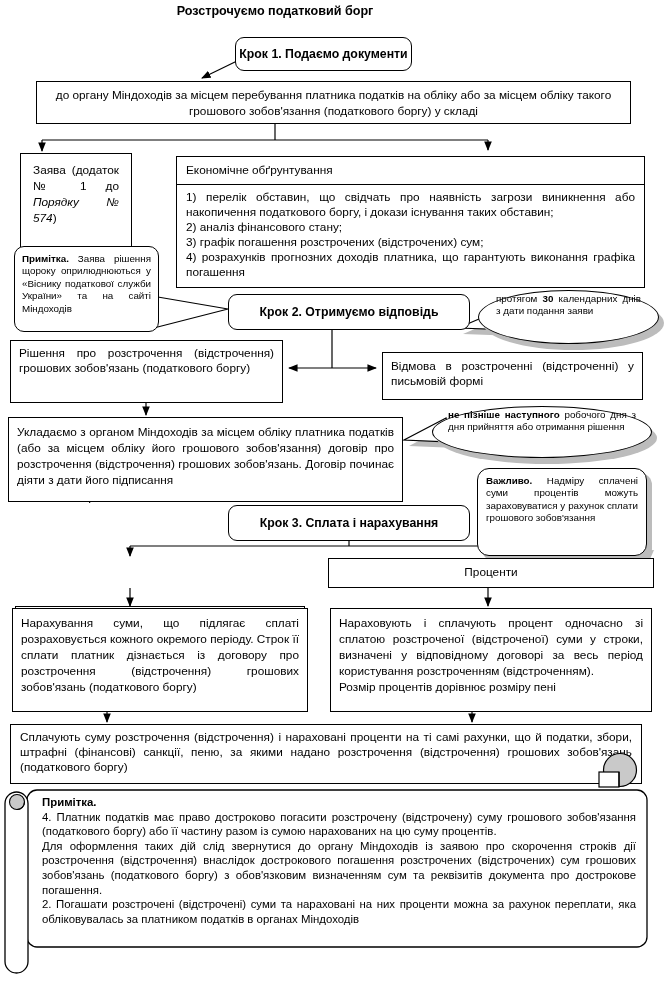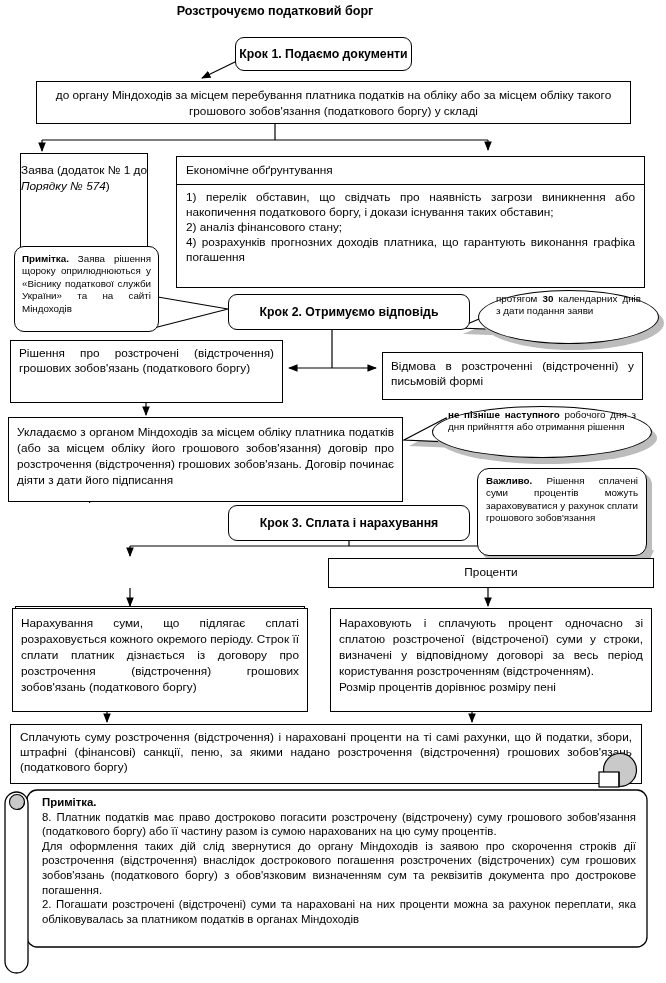--- a/index.html
+++ b/index.html
@@ -84,69 +84,70 @@
       <path d="M24.5 802 a7.5 7.5 0 0 1 -7.5 7.5" fill="none" stroke="#000" stroke-width="1.1"></path>
     </g>
   </svg>
 
   <div class="abs ctr" style="left:0;top:4px;width:550px;font-weight:700;font-size:12.6px;">Розстрочуємо податковий борг</div>
 
   <div class="abs step" style="left:235px;top:37px;width:177px;height:34px;">Крок 1. Подаємо документи</div>
 
   <div class="abs box txt ctr" style="left:36px;top:81px;width:595px;height:43px;padding:5px 10px;line-height:16px;">до органу Міндоходів за місцем перебування платника податків на обліку або за місцем обліку такого грошового зобов'язання (податкового боргу) у складі</div>
 
-  <div class="abs box txt just" style="left:20px;top:153px;width:128px;height:97px;padding:8px 0;line-height:16px;"><span>Заява (додаток № 1 до </span><i>Порядку № 574</i><span>)</span></div>
+  <div class="abs box txt just" style="left:20px;top:153px;width:112px;height:97px;padding:8px 12px;line-height:16px;"><span>Заява (додаток № 1 до </span><i>Порядку № 574</i><span>)</span></div>
 
   <div class="abs box txt" style="left:176px;top:156px;width:469px;height:132px;padding:0;">
     <div class="hdr">Економічне обґрунтування</div>
     <div class="econ-body just">
       <p>1) перелік обставин, що свідчать про наявність загрози виникнення або накопичення податкового боргу, і докази існування таких обставин;</p>
       <p>2) аналіз фінансового стану;</p>
+      <p>3) графік погашення розстрочених (відстрочених) сум;</p>
       <p>4) розрахунків прогнозних доходів платника, що гарантують виконання графіка погашення</p>
     </div>
   </div>
 
   <div class="abs bubble small just" style="left:14px;top:246px;width:145px;height:86px;border-radius:10px;padding:6px 7px;"><b>Примітка.</b><span> Заява рішення щороку оприлюднюються у «Віснику податкової служби України» та на сайті Міндоходів</span></div>
 
   <div class="abs step" style="left:228px;top:294px;width:242px;height:36px;">Крок 2. Отримуємо відповідь</div>
 
   <div class="abs bubble small ell" style="left:478px;top:290px;width:181px;height:54px;padding:2px 17px;">
     <div class="just"><span>протягом </span><b>30</b><span> календарних днів з дати подання заяви</span></div>
   </div>
 
-  <div class="abs box txt just" style="left:10px;top:340px;width:273px;height:63px;padding:5px 8px;">Рішення про розстрочені (відстрочення) грошових зобов'язань (податкового боргу)</div>
+  <div class="abs box txt just" style="left:10px;top:340px;width:273px;height:63px;padding:5px 8px;">Рішення про розстрочення (відстрочення) грошових зобов'язань (податкового боргу)</div>
 
   <div class="abs box txt just" style="left:382px;top:352px;width:261px;height:48px;padding:6px 8px;">Відмова в розстроченні (відстроченні) у письмовій формі</div>
 
   <div class="abs box txt just" style="left:8px;top:417px;width:395px;height:85px;padding:6px 8px;line-height:16px;">Укладаємо з органом Міндоходів за місцем обліку платника податків (або за місцем обліку його грошового зобов'язання) договір про розстрочення (відстрочення) грошових зобов'язань. Договір починає діяти з дати його підписання</div>
 
   <div class="abs bubble small ell" style="left:432px;top:406px;width:220px;height:52px;padding:2px 15px;">
     <div class="just"><b>не пізніше наступного</b><span> робочого дня з дня прийняття або отримання рішення</span></div>
   </div>
 
   <div class="abs txt" style="left:88px;top:492px;width:10px;">.</div>
 
   <div class="abs step" style="left:228px;top:505px;width:242px;height:36px;">Крок 3. Сплата і нарахування</div>
 
-  <div class="abs bubble small just shadowed" style="left:477px;top:468px;width:170px;height:88px;border-radius:12px;padding:6px 8px;"><b>Важливо.</b><span> Рішення сплачені суми процентів можуть зараховуватися у рахунок сплати грошового зобов'язання</span></div>
+  <div class="abs bubble small just shadowed" style="left:477px;top:468px;width:170px;height:88px;border-radius:12px;padding:6px 8px;"><b>Важливо.</b><span> Надміру сплачені суми процентів можуть зараховуватися у рахунок сплати грошового зобов'язання</span></div>
 
   <div class="abs box txt ctr" style="left:15px;top:558px;width:290px;height:30px;line-height:27px;margin-top:48px;">Грошові зобов'язання (податковий боргу)</div>
   <div class="abs box txt ctr" style="left:328px;top:558px;width:326px;height:30px;line-height:27px;">Проценти</div>
 
   <div class="abs box txt just" style="left:12px;top:608px;width:296px;height:104px;padding:6px 8px;line-height:16px;">Нарахування суми, що підлягає сплаті розраховується кожного окремого періоду. Строк її сплати платник дізнається із договору про розстрочення (відстрочення) грошових зобов'язань (податкового боргу)</div>
   <div class="abs box txt just" style="left:10px;top:724px;width:632px;height:60px;padding:5px 9px;">Сплачують суму розстрочення (відстрочення) і нараховані проценти на ті самі рахунки, що й податки, збори, штрафні (фінансові) санкції, пеню, за якими надано розстрочення (відстрочення) грошових зобов'язань (податкового боргу)</div>
 
   <div class="abs box txt" style="left:330px;top:608px;width:322px;height:104px;padding:6px 8px;line-height:16px;">
     <p class="just">Нараховують і сплачують процент одночасно зі сплатою розстроченої (відстроченої) суми у строки, визначені у відповідному договорі за весь період користування розстроченням (відстроченням).</p>
     <p>Розмір процентів дорівнює розміру пені</p>
   </div>
 
   <div class="abs" style="left:42px;top:795px;width:594px;font-size:11.4px;line-height:14.6px;">
     <p style="font-weight:700;">Примітка.</p>
-    <p class="just">8. Платник податків має право достроково погасити розстрочену (відстрочену) суму грошового зобов'язання (податкового боргу) або її частину разом із сумою нарахованих на цю суму процентів.</p>
+    <p class="just">4. Платник податків має право достроково погасити розстрочену (відстрочену) суму грошового зобов'язання (податкового боргу) або її частину разом із сумою нарахованих на цю суму процентів.</p>
     <p class="just">Для оформлення таких дій слід звернутися до органу Міндоходів із заявою про скорочення строків дії розстрочення (відстрочення) внаслідок дострокового погашення розстрочених (відстрочених) сум грошових зобов'язань (податкового боргу) з обов'язковим визначенням сум та реквізитів документа про дострокове погашення.</p>
     <p class="just">2. Погашати розстрочені (відстрочені) суми та нараховані на них проценти можна за рахунок переплати, яка обліковувалась за платником податків в органах Міндоходів</p>
   </div>
 
   <svg width="666" height="983" viewBox="0 0 666 983">
     <g>
       <circle cx="620" cy="770" r="16.5" fill="#c9c9c9" stroke="#000" stroke-width="1.2"></circle>
       <rect x="599" y="772" width="20" height="15" fill="#fff" stroke="#000" stroke-width="1.2"></rect>
       <path d="M619 772 v15" stroke="#000" stroke-width="1.2" fill="none"></path>
     </g>

